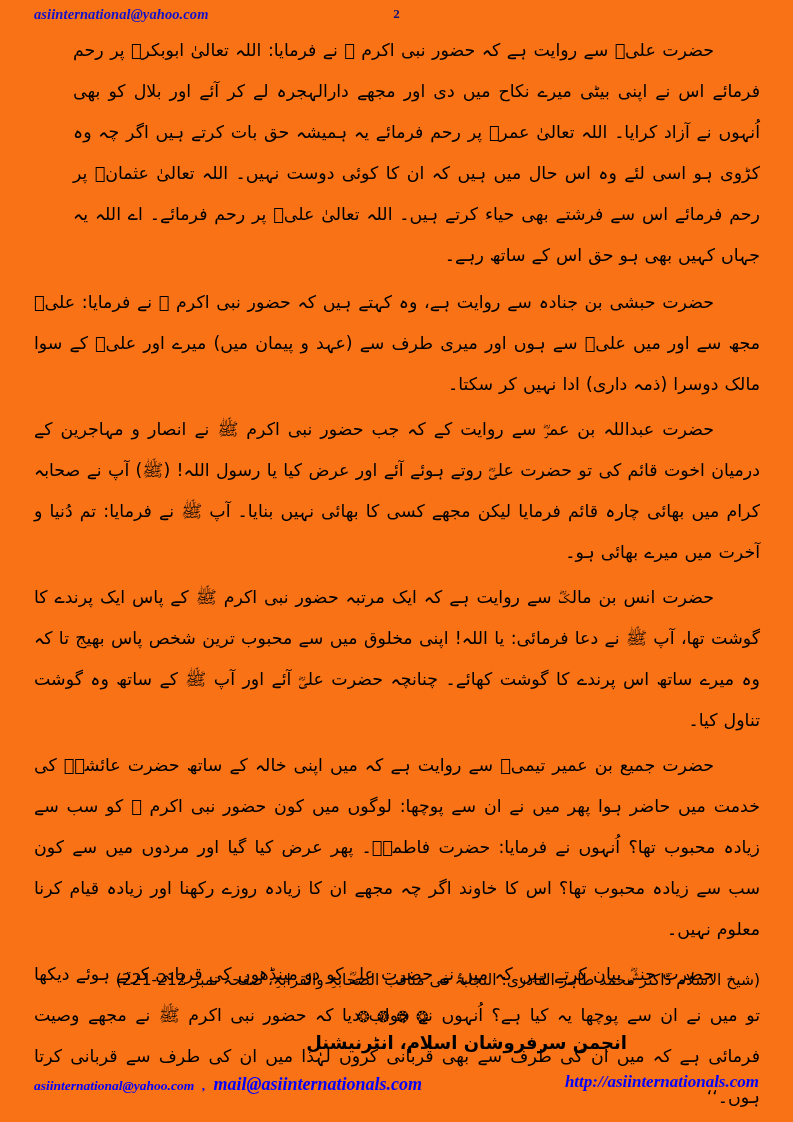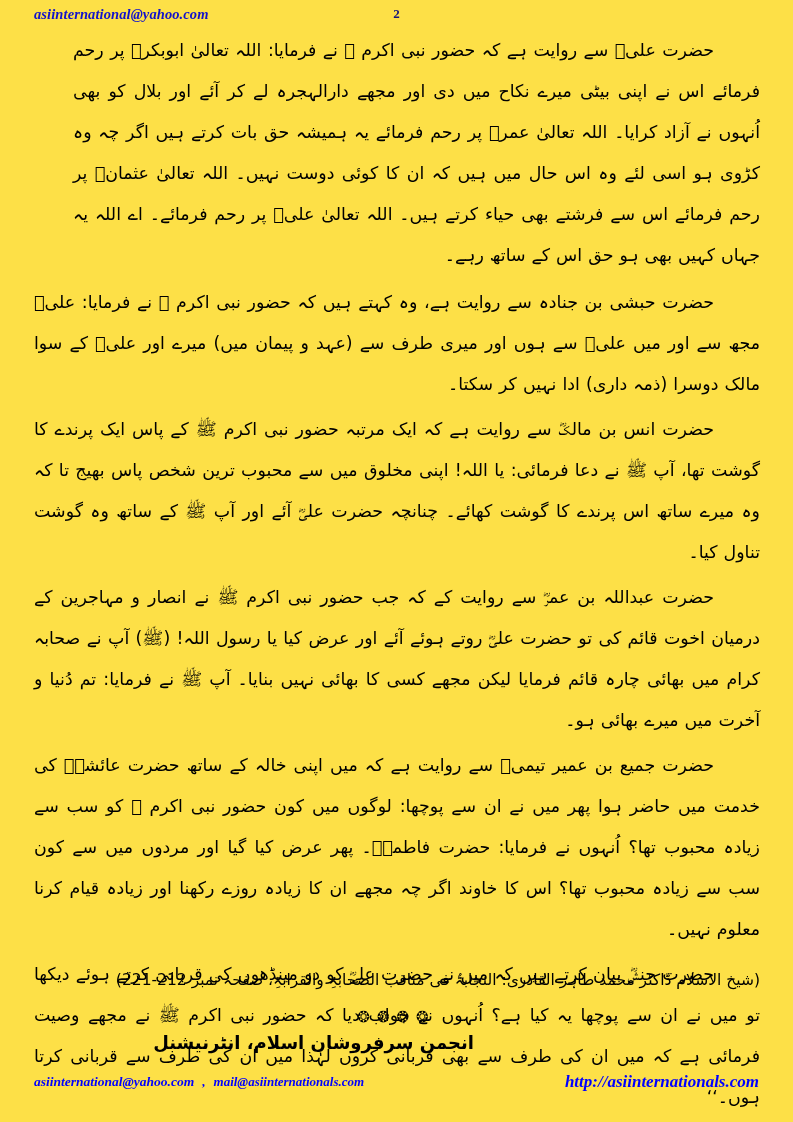--- a/index.html
+++ b/index.html
@@ -14,21 +14,21 @@
     position: relative;
     overflow: hidden;
     font-family: "DejaVu Sans", sans-serif;
     color: #000000;
   }
   .page {
     position: absolute;
     inset: 0;
     width: 793px;
     height: 1122px;
-    background: #fde047;
+    background: #f97316;
   }
 
   
   .header {
     position: absolute;
     top: 4px;
     left: 0;
     width: 793px;
     height: 26px;
     direction: ltr;
@@ -107,21 +107,21 @@
     letter-spacing: 7px;
   }
   .ornaments span { display: inline-block; }
 
   
   .org-name {
     position: absolute;
     top: 1030px;
     left: 0;
     width: 627px;
-    text-align: center;
+    text-align: right;
     direction: rtl;
     font-family: "DejaVu Sans", "Liberation Sans", sans-serif;
     font-size: 18px;
     font-weight: bold;
     color: #000000;
     line-height: 26px;
   }
 
   
   .footer {
@@ -141,21 +141,21 @@
     font-weight: bold;
     font-size: 13.5px;
     color: #0000ff;
     white-space: nowrap;
   }
   .footer-left .sep {
     display: inline-block;
     padding: 0 8px;
     font-style: italic;
   }
-  .footer-left .mail2 { font-size: 13px; }
+  .footer-left .mail2 { font-size: 18px; }
   .footer-url {
     position: absolute;
     right: 34px;
     top: -2px;
     font-family: "Liberation Serif", "DejaVu Serif", serif;
     font-style: italic;
     font-weight: bold;
     font-size: 17px;
     color: #0000ff;
     white-space: nowrap;
@@ -167,22 +167,22 @@
 <div class="page">
 
   <div class="header">
     <div class="header-email">asiinternational@yahoo.com</div>
     <div class="page-number">2</div>
   </div>
 
   <div class="body-area">
     <p class="para p1">حضرت علیؓ سے روایت ہے کہ حضور نبی اکرم ﷺ نے فرمایا: اللہ تعالیٰ ابوبکرؓ پر رحم فرمائے اس نے اپنی بیٹی میرے نکاح میں دی اور مجھے دارالہجرہ لے کر آئے اور بلال کو بھی اُنہوں نے آزاد کرایا۔ اللہ تعالیٰ عمرؓ پر رحم فرمائے یہ ہمیشہ حق بات کرتے ہیں اگر چہ وہ کڑوی ہو اسی لئے وہ اس حال میں ہیں کہ ان کا کوئی دوست نہیں۔ اللہ تعالیٰ عثمانؓ پر رحم فرمائے اس سے فرشتے بھی حیاء کرتے ہیں۔ اللہ تعالیٰ علیؓ پر رحم فرمائے۔ اے اللہ یہ جہاں کہیں بھی ہو حق اس کے ساتھ رہے۔</p>
     <p class="para">حضرت حبشی بن جنادہ سے روایت ہے، وہ کہتے ہیں کہ حضور نبی اکرم ﷺ نے فرمایا: علیؓ مجھ سے اور میں علیؓ سے ہوں اور میری طرف سے (عہد و پیمان میں) میرے اور علیؓ کے سوا مالک دوسرا (ذمہ داری) ادا نہیں کر سکتا۔</p>
+    <p class="para">حضرت عبداللہ بن عمرؓ سے روایت کے کہ جب حضور نبی اکرم ﷺ نے انصار و مہاجرین کے درمیان اخوت قائم کی تو حضرت علیؓ روتے ہوئے آئے اور عرض کیا یا رسول اللہ! (ﷺ) آپ نے صحابہ کرام میں بھائی چارہ قائم فرمایا لیکن مجھے کسی کا بھائی نہیں بنایا۔ آپ ﷺ نے فرمایا: تم دُنیا و آخرت میں میرے بھائی ہو۔</p>
     <p class="para">حضرت انس بن مالکؓ سے روایت ہے کہ ایک مرتبہ حضور نبی اکرم ﷺ کے پاس ایک پرندے کا گوشت تھا، آپ ﷺ نے دعا فرمائی: یا اللہ! اپنی مخلوق میں سے محبوب ترین شخص پاس بھیج تا کہ وہ میرے ساتھ اس پرندے کا گوشت کھائے۔ چنانچہ حضرت علیؓ آئے اور آپ ﷺ کے ساتھ وہ گوشت تناول کیا۔</p>
-    <p class="para">حضرت عبداللہ بن عمرؓ سے روایت کے کہ جب حضور نبی اکرم ﷺ نے انصار و مہاجرین کے درمیان اخوت قائم کی تو حضرت علیؓ روتے ہوئے آئے اور عرض کیا یا رسول اللہ! (ﷺ) آپ نے صحابہ کرام میں بھائی چارہ قائم فرمایا لیکن مجھے کسی کا بھائی نہیں بنایا۔ آپ ﷺ نے فرمایا: تم دُنیا و آخرت میں میرے بھائی ہو۔</p>
     <p class="para">حضرت جمیع بن عمیر تیمیؓ سے روایت ہے کہ میں اپنی خالہ کے ساتھ حضرت عائشہؓ کی خدمت میں حاضر ہوا پھر میں نے ان سے پوچھا: لوگوں میں کون حضور نبی اکرم ﷺ کو سب سے زیادہ محبوب تھا؟ اُنہوں نے فرمایا: حضرت فاطمہؓ۔ پھر عرض کیا گیا اور مردوں میں سے کون سب سے زیادہ محبوب تھا؟ اس کا خاوند اگر چہ مجھے ان کا زیادہ روزے رکھنا اور زیادہ قیام کرنا معلوم نہیں۔</p>
     <p class="para">حضرت حنشؓ بیان کرتے ہیں کہ میں نے حضرت علیؓ کو دو مینڈھوں کی قربانی کرتے ہوئے دیکھا تو میں نے ان سے پوچھا یہ کیا ہے؟ اُنہوں نے جواب دیا کہ حضور نبی اکرم ﷺ نے مجھے وصیت فرمائی ہے کہ میں ان کی طرف سے بھی قربانی کروں لہٰذا میں ان کی طرف سے قربانی کرتا ہوں۔‘‘</p>
   </div>
 
   <div class="citation">(شیخ الاسلام ڈاکٹر محمد طاہر القادری:  النجابۃُ فی مناقب الصحابۃِ والقرابۃِ، صفحہ نمبر 212-221)</div>
 
   <div class="ornaments">
     <span>❂</span><span>❂</span><span>❂</span><span>❂</span>
   </div>
 

